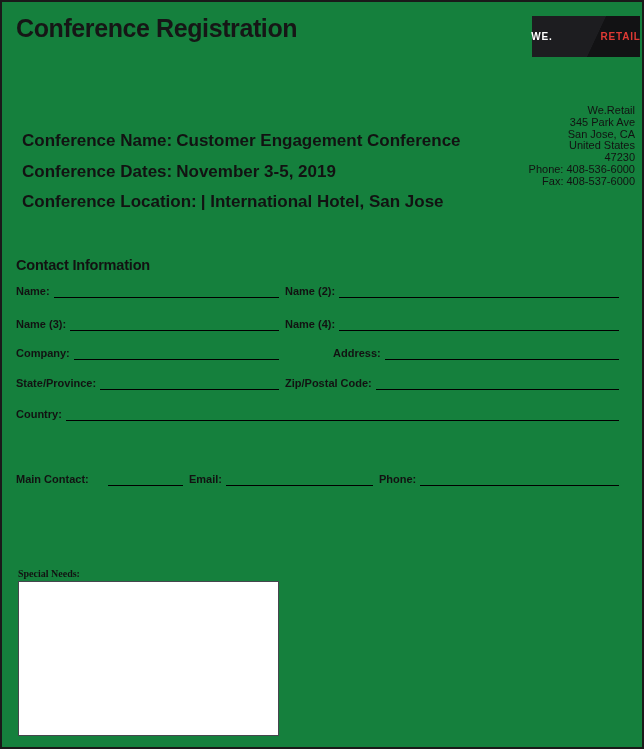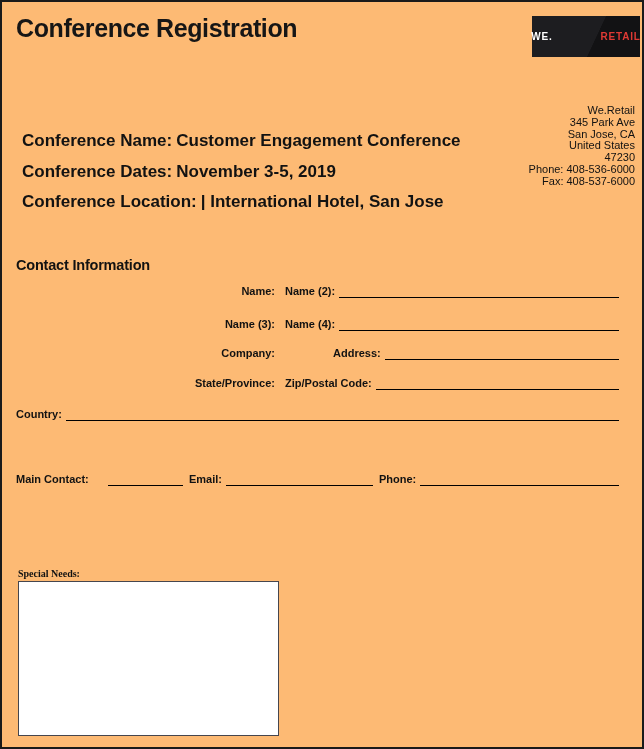--- a/index.html
+++ b/index.html
@@ -5,21 +5,21 @@
   * { margin:0; padding:0; box-sizing:border-box; }
   html,body { background:#ffffff; }
   body {
     font-family: "Liberation Sans", sans-serif;
     color:#1a1a1a;
     width:644px; height:749px;
   }
   .page {
     position:relative;
     width:644px; height:749px;
-    background:#fdba74;
+    background:#15803d;
     border:2px solid #1a1a1a;
     overflow:hidden;
   }
   .title {
     position:absolute; left:14px; top:12px;
     font-size:25px; font-weight:bold; letter-spacing:-0.4px;
     color:#161616; white-space:nowrap;
   }
   .logo {
     position:absolute; left:530px; top:14px;
@@ -65,21 +65,21 @@
     flex:1; height:14px;
     border-bottom:1px solid #000000;
   }
   .f-grow { flex:1; }
   .row-1 { top:282px; }
   .row-2 { top:315px; }
   .row-3 { top:344px;gap:48px; }
   .row-4 { top:374px; }
   .row-5 { top:405px; }
   .row-6 { top:470px; }
-  .w-col1 { width:263px;flex-direction:column; }
+  .w-col1 { width:263px; }
   .w-mc   { width:167px;gap:15px; }
   .w-em   { width:184px; }
   .special-needs-label {
     position:absolute; left:16px; top:566px;
     font-size:10px; font-weight:bold; color:#121212;font-family:Liberation Serif, serif;
   }
   .special-needs-box {
     position:absolute; left:16px; top:579px;
     width:261px; height:155px;
     border:1.5px solid #46464e;

